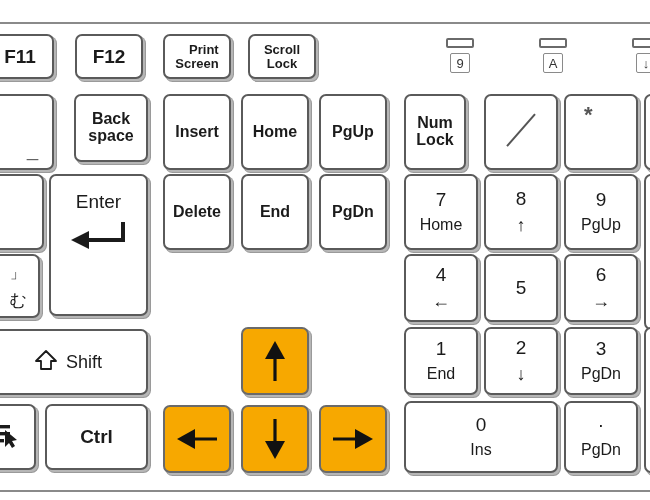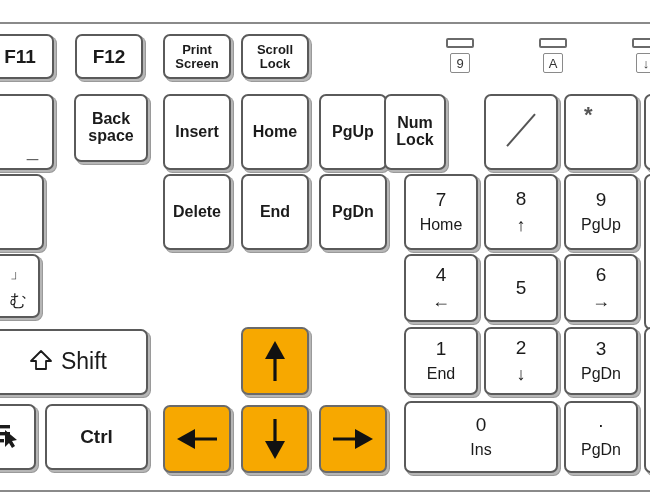--- a/index.html
+++ b/index.html
@@ -81,21 +81,21 @@
   }
   .enter-inner .etxt{
     position:absolute;left:0;right:0;top:16px;font-size:19px;text-align:center;
   }
   .enter-inner .earrow{
     position:absolute;left:0;right:0;top:44px;display:flex;justify-content:center;
   }
 
   
   .shift-row{display:flex;align-items:center;justify-content:center;gap:8px;}
-  .shift-row .stxt{font-size:23px;}
+  .shift-row .stxt{font-size:18px;}
 
   
   .led{position:absolute;}
   .led .bar{
     width:28px;height:10px;
     border:2px solid #6a6a6a;
     border-radius:2px;
     background:#ffffff;
     box-sizing:border-box;
     margin:0 auto;
@@ -124,25 +124,25 @@
 
   <div class="case-edge top"></div>
   <div class="case-edge bottom"></div>
 
   <div class="key s-lg" style="left:-14px;top:34px;width:68px;height:45px;">
     <span class="lbl">F11</span>
   </div>
   <div class="key s-lg" style="left:75px;top:34px;width:68px;height:45px;text-align:right;">
     <span class="lbl">F12</span>
   </div>
-  <div class="key s-sm" style="left:163px;top:34px;width:68px;height:45px;">
+  <div class="key s-sm" style="left:163px;top:34px;width:68px;height:45px;text-align:right;">
     <span class="lbl">Print
 Screen</span>
   </div>
-  <div class="key s-sm" style="left:241px;top:34px;width:68px;height:45px;border-radius:8px;">
+  <div class="key s-sm" style="left:248px;top:34px;width:68px;height:45px;">
     <span class="lbl">Scroll
 Lock</span>
   </div>
 
   <div class="led" style="left:444px;top:38px;width:32px;">
     <div class="bar"></div>
     <div class="lbox">9</div>
   </div>
   <div class="led" style="left:537px;top:38px;width:32px;">
     <div class="bar"></div>
@@ -164,20 +164,31 @@
 space</span>
   </div>
 
   <div class="key" style="left:-30px;top:174px;width:74px;height:76px;">
     <div class="quad">
       
       
     </div>
   </div>
 
+  <div class="key" style="left:49px;top:174px;width:99px;height:142px;">
+    <div class="enter-inner">
+      <div class="etxt">Enter</div>
+      <div class="earrow">
+        <svg width="64" height="30" viewBox="0 0 64 30" aria-hidden="true">
+          <path d="M56 2 L56 20 L18 20" fill="none" stroke="#1b1b1b" stroke-width="4"></path>
+          <polygon points="4,20 22,11 22,29" fill="#1b1b1b"></polygon>
+        </svg>
+      </div>
+    </div>
+  </div>
 
   <div class="key" style="left:-38px;top:254px;width:78px;height:64px;">
     <div class="quad">
 
       <span class="tr">」</span>
 
       <span class="br">む</span>
     </div>
   </div>
 
@@ -252,21 +263,21 @@
   </div>
   <div class="key hot" style="left:319px;top:405px;width:68px;height:68px;">
     <span class="glyph">
       <svg width="44" height="34" viewBox="0 0 44 34" aria-hidden="true">
         <line x1="2" y1="17" x2="32" y2="17" stroke="#111" stroke-width="3.2"></line>
         <polygon points="42,17 24,7 24,27" fill="#111"></polygon>
       </svg>
     </span>
   </div>
 
-  <div class="key s-md" style="left:384px;top:94px;width:62px;height:76px;">
+  <div class="key s-md" style="left:404px;top:94px;width:62px;height:76px;">
     <span class="lbl">Num
 Lock</span>
   </div>
   <div class="key" style="left:484px;top:94px;width:74px;height:76px;">
     <span class="slash-glyph">
       <svg width="44" height="44" viewBox="0 0 44 44" aria-hidden="true">
         <line x1="8" y1="38" x2="36" y2="6" stroke="#555" stroke-width="2"></line>
       </svg>
     </span>
   </div>

